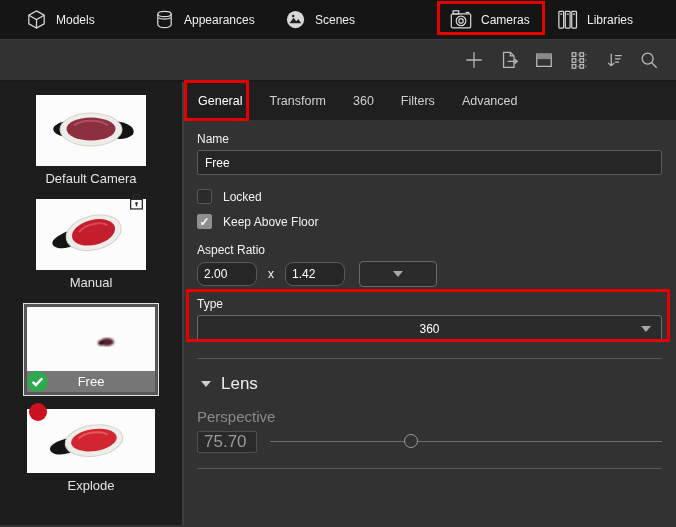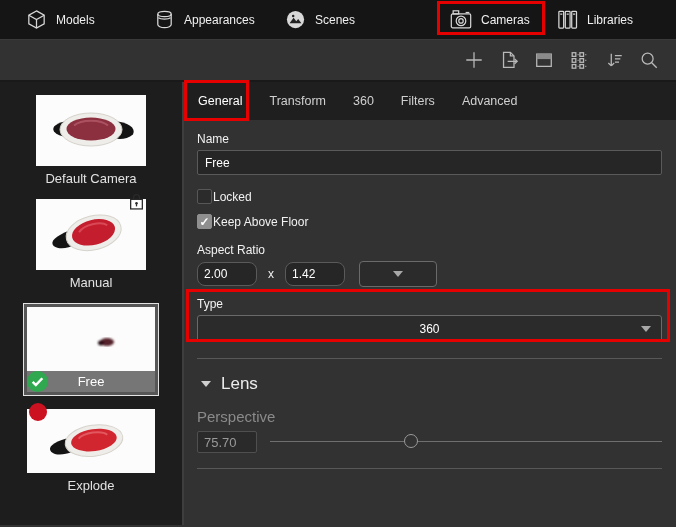--- a/index.html
+++ b/index.html
@@ -79,21 +79,21 @@
   .tab.active { color:#ffffff; }
   .panel-body { flex:1; padding:12px 14px 0 13px; }
 
   .field-label { font-size:12px; color:#f2f2f2; margin-bottom:4px; }
   .text-input {
     height:25px; background:#262626; border:1px solid #5a5a5a; border-radius:2px;
     color:#fff; font-size:12px; display:flex; align-items:center; padding:0 7px;
   }
   .name-input { width:100%; margin-bottom:14px; }
 
-  .check-row { display:flex; align-items:center; gap:1px; margin-bottom:10px; height:15px; }
+  .check-row { display:flex; align-items:center; gap:11px; margin-bottom:10px; height:15px; }
   .check-row + .check-row { margin-bottom:14px; }
   .checkbox {
     width:15px; height:15px; background:#2b2b2b;
     border:1px solid #575757; border-radius:2px;
     display:flex; align-items:center; justify-content:center;
   }
   .checkbox.checked { background:#8f8f8f; border-color:#8f8f8f; }
   .checkbox .mark { display:none; font-size:12px; color:#ffffff; font-weight:bold; line-height:1; }
   .checkbox.checked .mark { display:block; }
   .check-label { font-size:12px; color:#f2f2f2; }
@@ -123,21 +123,21 @@
   .divider { border-top:1px solid #585858; }
 
   .lens-header { display:flex; align-items:center; gap:10px; margin:15px 0 14px 4px; }
   .lens-caret { width:0; height:0; border-left:5px solid transparent; border-right:5px solid transparent; border-top:6px solid #cfcfcf; }
   .lens-title { font-size:17px; color:#ececec; }
 
   .dim-label { font-size:15px; color:#8a8a8a; margin-bottom:6px; }
   .slider-row { display:flex; align-items:center; margin-bottom:15px; }
   .dim-input {
     width:60px; height:22px; background:#2a2a2a; border:1px solid #4f4f4f; border-radius:2px;
-    color:#9a9a9a; font-size:13px; display:flex; align-items:center; padding:0 6px;
+    color:#9a9a9a; font-size:17px; display:flex; align-items:center; padding:0 6px;
   }
   .slider { position:relative; flex:1; height:22px; margin-left:13px; }
   .slider .track { position:absolute; left:0; right:0; top:10px; height:1px; background:#6f6f6f; }
   .slider .thumb-dot {
     position:absolute; top:3px; width:14px; height:14px; border-radius:50%;
     background:#323232; border:1.5px solid #9a9a9a;
   }
   .bottom-divider { margin-top:3px; }
 
   

